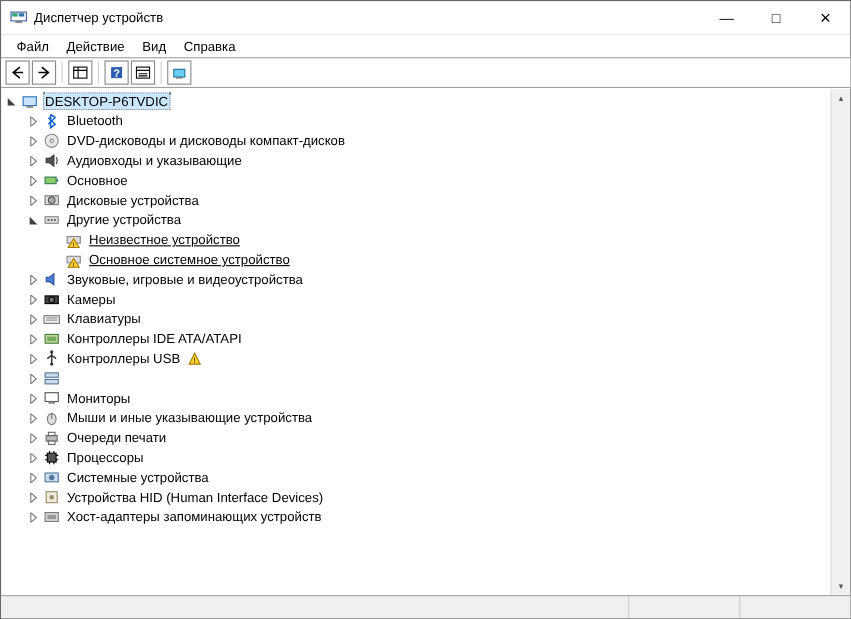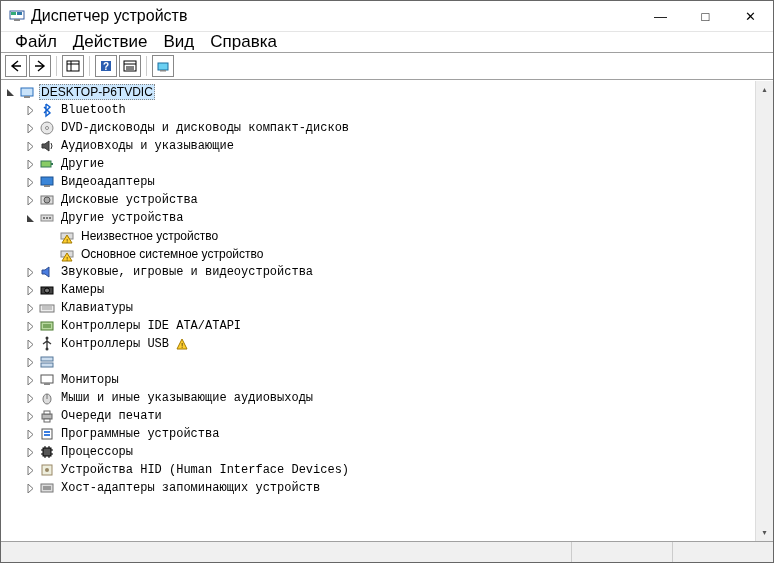--- a/index.html
+++ b/index.html
@@ -1,40 +1,40 @@
 <!DOCTYPE html>
 <html><head>
 <meta charset="utf-8">
 <style>
   html,body{margin:0;padding:0;font-family:"Segoe UI",Tahoma,sans-serif;font-size:12px;color:#000;background:#fff;}
   .window{width:774px;height:563px;border:1px solid #666;display:flex;flex-direction:column;box-sizing:border-box;position:relative;}
   .titlebar{height:30px;display:flex;align-items:center;padding:0 0 0 8px;border-bottom:1px solid #e5e5e5;}
   .titlebar .icon{width:16px;height:16px;margin-right:6px;display:flex;align-items:center;justify-content:center;}
-  .titlebar .title{flex:1;font-size:16px;}
+  .titlebar .title{flex:1;font-size:12px;}
   .titlebar .controls{display:flex;height:100%;}
   .titlebar .controls .ctrl{width:45px;display:flex;align-items:center;justify-content:center;font-size:13px;font-family:"Segoe UI Symbol",sans-serif;}
   .menubar{height:20px;display:flex;align-items:center;padding:0 6px;gap:0;}
-  .menubar .menu-item{padding:2px 8px;font-size:17px;}
+  .menubar .menu-item{padding:2px 8px;font-size:12px;}
   .toolbar{height:26px;border-top:1px solid #a0a0a0;border-bottom:1px solid #a0a0a0;display:flex;align-items:center;padding:0 4px;gap:2px;background:#fff;}
   .toolbar .tool{width:22px;height:22px;border:1px solid #888;display:flex;align-items:center;justify-content:center;background:#fff;box-sizing:border-box;}
   .toolbar .sep{width:1px;height:20px;background:#ccc;margin:0 3px;}
   .tree-area{flex:1;overflow:hidden;position:relative;border-top:1px solid #fff;display:flex;}
   .tree{flex:1;overflow-y:auto;overflow-x:hidden;padding:2px 0 0 2px;}
   .scrollbar{width:17px;background:#f0f0f0;display:flex;flex-direction:column;border-left:1px solid #ddd;}
   .scroll-btn{height:17px;display:flex;align-items:center;justify-content:center;font-size:8px;color:#555;}
   .scroll-track{flex:1;}
   .node{display:flex;align-items:center;height:18px;white-space:nowrap;}
   .expander{width:14px;height:14px;display:flex;align-items:center;justify-content:center;margin-right:2px;flex-shrink:0;}
   .expander svg{width:9px;height:9px;}
   .blank-expander{width:16px;flex-shrink:0;}
   .node-icon{width:16px;height:16px;margin-right:4px;display:flex;align-items:center;justify-content:center;flex-shrink:0;}
   .node-label{font-size:12px;padding:0 2px;}
   .node-label.selected{background:#cce8ff;border:1px dotted #888;padding:0 1px;}
-  .indent-1{margin-left:20px;font-family:Liberation Mono, monospace;}
-  .indent-2{margin-left:40px;}
+  .indent-1{margin-left:20px;}
+  .indent-2{margin-left:40px;text-decoration:underline;}
   .statusbar{height:20px;border-top:1px solid #a0a0a0;background:#f0f0f0;display:flex;}
   .statusbar .part{border-left:1px solid #ccc;height:100%;}
   .statusbar .part:first-child{flex:1;border-left:none;}
   .statusbar .part.sz{width:100px;}
   svg{display:block;}
 </style>
 </head>
 <body>
 
 <div class="window">
@@ -167,35 +167,21 @@
             <svg viewBox="0 0 9 9">
               <path d="M2 0 L7 4.5 L2 9 Z" fill="none" stroke="#777" stroke-width="1"></path>
             </svg>
           </span>
           <span class="node-icon">
             <svg width="16" height="16" viewBox="0 0 16 16">
               <rect x="2" y="5" width="10" height="6" fill="#8c6" stroke="#375"></rect>
               <rect x="12" y="7" width="2" height="2" fill="#375"></rect>
             </svg>
           </span>
-          <span class="node-label">Другие</span>
-        </div>
-        <div class="node indent-1">
-          <span class="expander">
-            <svg viewBox="0 0 9 9">
-              <path d="M2 0 L7 4.5 L2 9 Z" fill="none" stroke="#777" stroke-width="1"></path>
-            </svg>
-          </span>
-          <span class="node-icon">
-            <svg width="16" height="16" viewBox="0 0 16 16">
-              <rect x="2" y="3" width="12" height="8" fill="#3a85d8" stroke="#1a5090"></rect>
-              <rect x="5" y="11" width="6" height="2" fill="#888"></rect>
-            </svg>
-          </span>
-          <span class="node-label">Видеоадаптеры</span>
+          <span class="node-label">Основное</span>
         </div>
         <div class="node indent-1">
           <span class="expander">
             <svg viewBox="0 0 9 9">
               <path d="M2 0 L7 4.5 L2 9 Z" fill="none" stroke="#777" stroke-width="1"></path>
             </svg>
           </span>
           <span class="node-icon">
             <svg width="16" height="16" viewBox="0 0 16 16">
               <rect x="2" y="4" width="12" height="8" fill="#ddd" stroke="#777"></rect>
@@ -351,51 +337,36 @@
             <svg viewBox="0 0 9 9">
               <path d="M2 0 L7 4.5 L2 9 Z" fill="none" stroke="#777" stroke-width="1"></path>
             </svg>
           </span>
           <span class="node-icon">
             <svg width="16" height="16" viewBox="0 0 16 16">
               <ellipse cx="8" cy="9" rx="4" ry="5" fill="#ddd" stroke="#777"></ellipse>
               <line x1="8" y1="4" x2="8" y2="9" stroke="#777"></line>
             </svg>
           </span>
-          <span class="node-label">Мыши и иные указывающие аудиовыходы</span>
+          <span class="node-label">Мыши и иные указывающие устройства</span>
         </div>
         <div class="node indent-1">
           <span class="expander">
             <svg viewBox="0 0 9 9">
               <path d="M2 0 L7 4.5 L2 9 Z" fill="none" stroke="#777" stroke-width="1"></path>
             </svg>
           </span>
           <span class="node-icon">
             <svg width="16" height="16" viewBox="0 0 16 16">
               <rect x="3" y="6" width="10" height="5" fill="#bbb" stroke="#666"></rect>
               <rect x="5" y="3" width="6" height="3" fill="#fff" stroke="#666"></rect>
               <rect x="5" y="11" width="6" height="3" fill="#fff" stroke="#666"></rect>
             </svg>
           </span>
           <span class="node-label">Очереди печати</span>
-        </div>
-        <div class="node indent-1">
-          <span class="expander">
-            <svg viewBox="0 0 9 9">
-              <path d="M2 0 L7 4.5 L2 9 Z" fill="none" stroke="#777" stroke-width="1"></path>
-            </svg>
-          </span>
-          <span class="node-icon">
-            <svg width="16" height="16" viewBox="0 0 16 16">
-              <rect x="3" y="3" width="10" height="10" fill="#fff" stroke="#555"></rect>
-              <rect x="5" y="5" width="6" height="2" fill="#3a7de0"></rect>
-              <rect x="5" y="8" width="6" height="2" fill="#3a7de0"></rect>
-            </svg>
-          </span>
-          <span class="node-label">Программные устройства</span>
         </div>
         <div class="node indent-1">
           <span class="expander">
             <svg viewBox="0 0 9 9">
               <path d="M2 0 L7 4.5 L2 9 Z" fill="none" stroke="#777" stroke-width="1"></path>
             </svg>
           </span>
           <span class="node-icon">
             <svg width="16" height="16" viewBox="0 0 16 16">
               <rect x="4" y="4" width="8" height="8" fill="#555" stroke="#000"></rect>
@@ -412,20 +383,34 @@
           <span class="node-label">Процессоры</span>
         </div>
         <div class="node indent-1">
           <span class="expander">
             <svg viewBox="0 0 9 9">
               <path d="M2 0 L7 4.5 L2 9 Z" fill="none" stroke="#777" stroke-width="1"></path>
             </svg>
           </span>
           <span class="node-icon">
             <svg width="16" height="16" viewBox="0 0 16 16">
+              <rect x="2" y="4" width="12" height="8" fill="#cde" stroke="#579"></rect>
+              <circle cx="8" cy="8" r="2.5" fill="#579"></circle>
+            </svg>
+          </span>
+          <span class="node-label">Системные устройства</span>
+        </div>
+        <div class="node indent-1">
+          <span class="expander">
+            <svg viewBox="0 0 9 9">
+              <path d="M2 0 L7 4.5 L2 9 Z" fill="none" stroke="#777" stroke-width="1"></path>
+            </svg>
+          </span>
+          <span class="node-icon">
+            <svg width="16" height="16" viewBox="0 0 16 16">
               <rect x="3" y="3" width="10" height="10" fill="#eed" stroke="#986"></rect>
               <circle cx="8" cy="8" r="2" fill="#986"></circle>
             </svg>
           </span>
           <span class="node-label">Устройства HID (Human Interface Devices)</span>
         </div>
         <div class="node indent-1">
           <span class="expander">
             <svg viewBox="0 0 9 9">
               <path d="M2 0 L7 4.5 L2 9 Z" fill="none" stroke="#777" stroke-width="1"></path>

